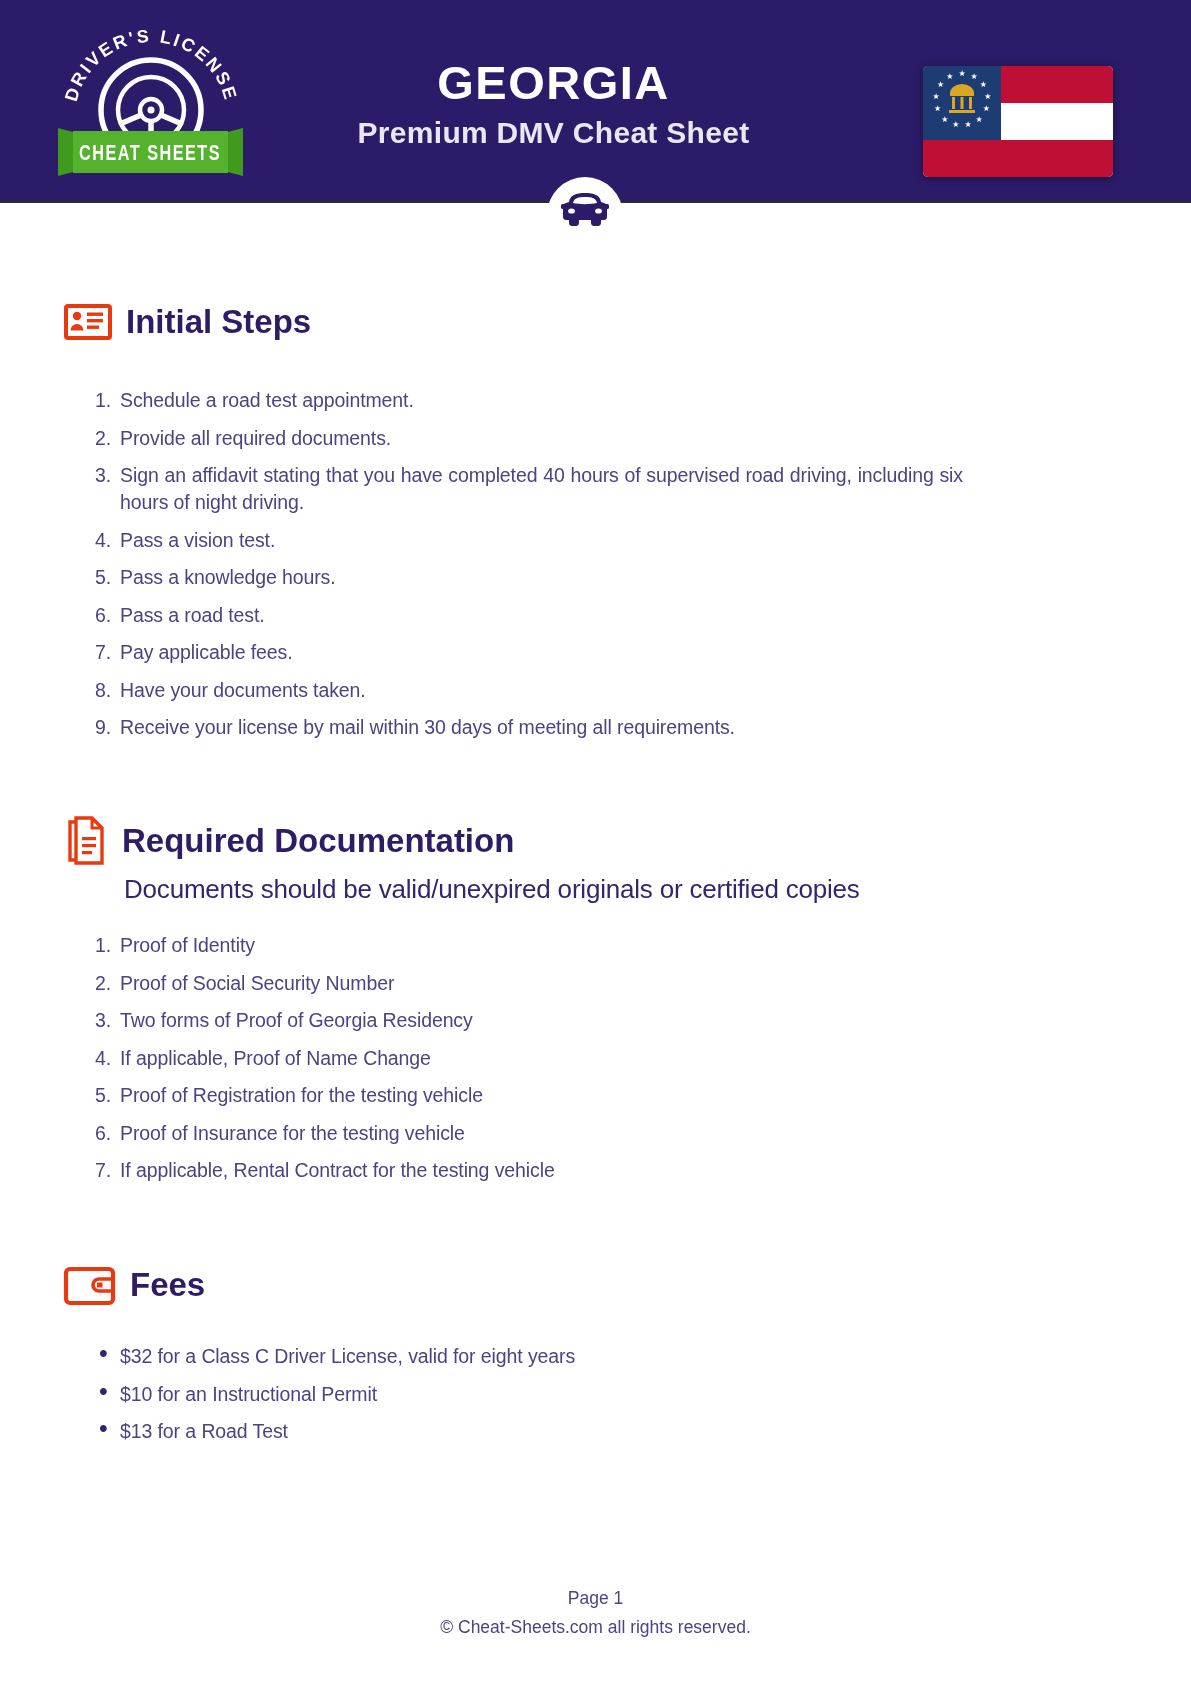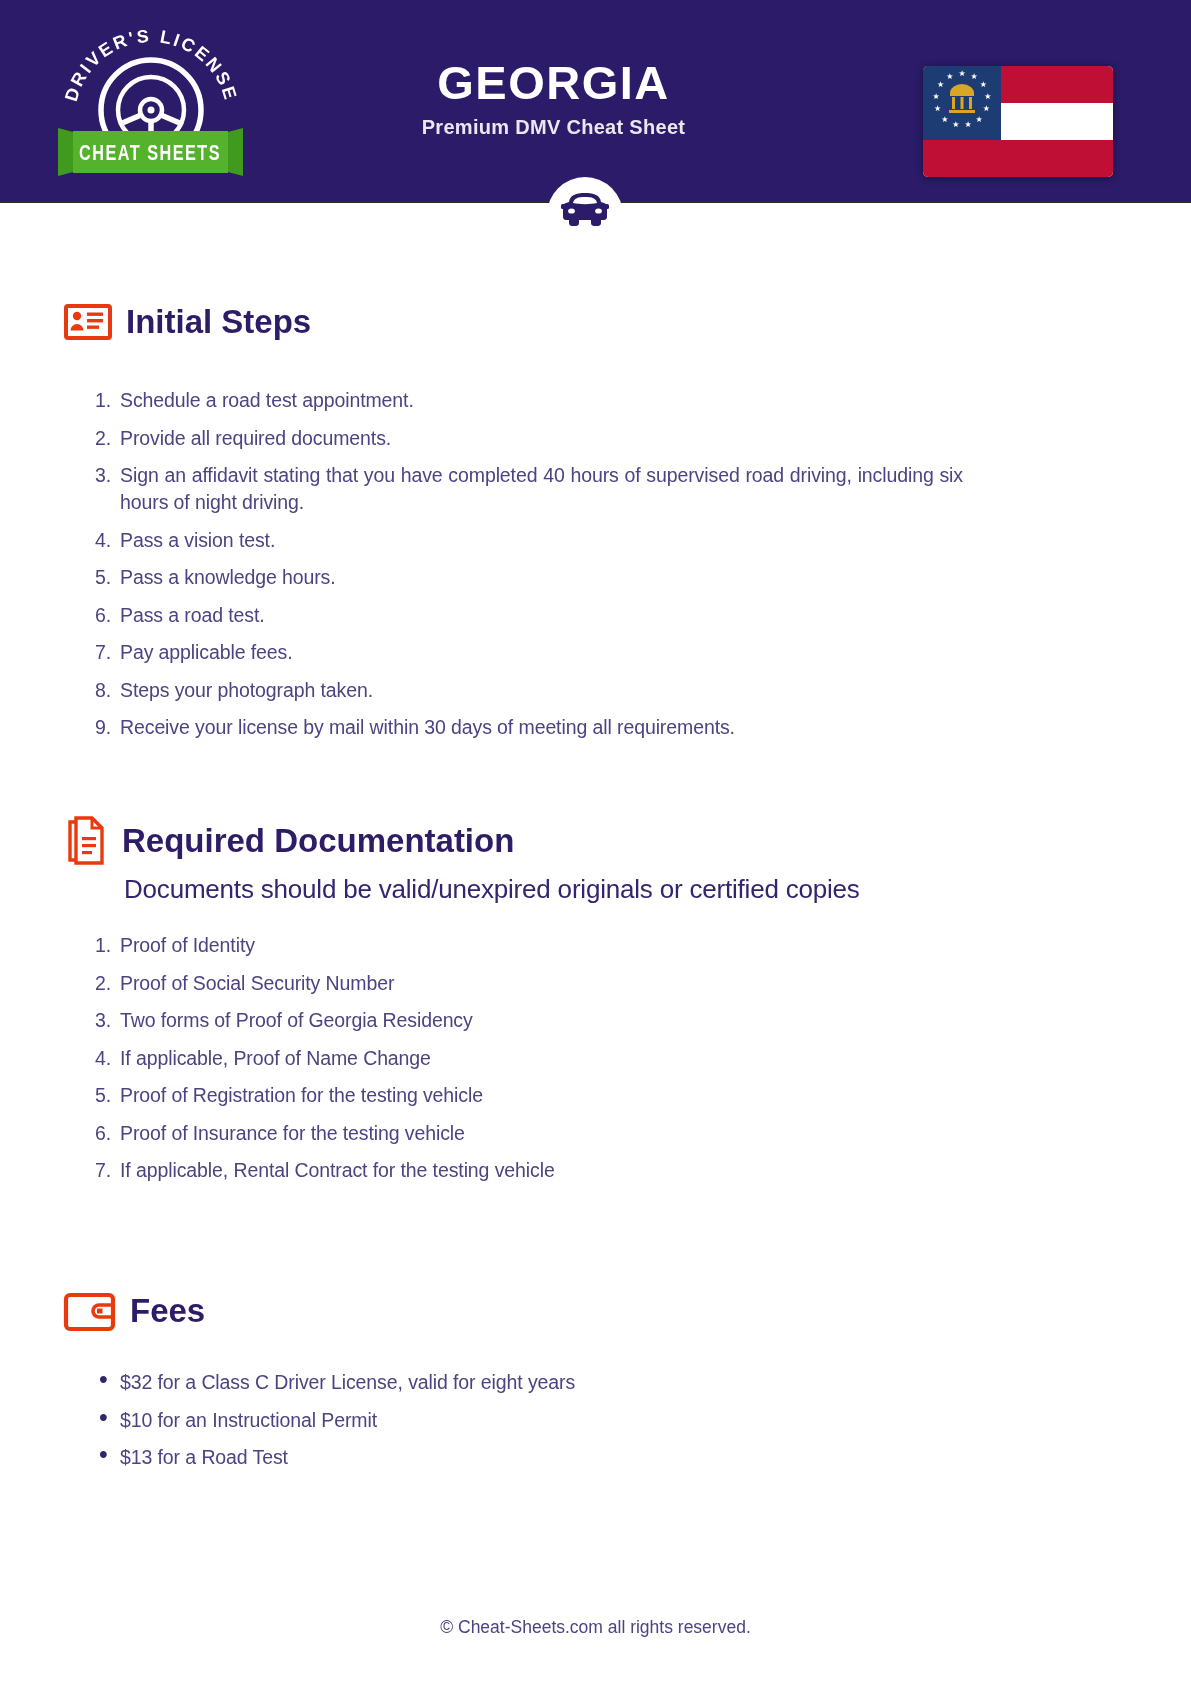--- a/index.html
+++ b/index.html
@@ -16,21 +16,21 @@
   }
   .brand-logo { position:absolute; left:53px; top:6px; width:195px; height:172px; }
   .header-titles {
     position:absolute; left:0; right:0; top:58px; text-align:center; padding-right:84px;
   }
   .page-title {
     margin:0; color:#ffffff; font-size:47px; font-weight:bold;
     letter-spacing:1.5px; line-height:50px;
   }
   .page-subtitle {
-    margin:8px 0 0 0; color:#E9E8F0; font-size:20px; font-weight:bold;
+    margin:8px 0 0 0; color:#E9E8F0; font-size:30px; font-weight:bold;
     letter-spacing:0.3px;
   }
   .georgia-flag {
     position:absolute; top:66px; right:78px; width:190px; height:111px;
     border-radius:5px; overflow:hidden; box-shadow:0 1px 7px rgba(0,0,0,0.45);
   }
   .car-badge {
     position:absolute; left:547px; top:177px; width:76px; height:76px;
     background:#ffffff; border-radius:50%; z-index:3;
     display:flex; align-items:center; justify-content:center;
@@ -68,21 +68,21 @@
   }
   ul.bul li::before {
     content:"\2022"; position:absolute; left:36px; top:-3px;
     font-size:25px; color:#34246E;
   }
 
   .section-initial      { margin-top:96px; }
   .section-initial ol   { margin-top:42px; }
   .section-docs         { margin-top:74px; }
   .section-docs ol      { margin-top:27px; }
-  .section-fees         { margin-top:104px; }
+  .section-fees         { margin-top:78px; }
   .section-fees ul      { margin-top:35px; }
 
   
   .footer {
     position:absolute; left:0; right:0; bottom:42px; text-align:center;
     color:#4D4383; font-size:17.5px; line-height:29px;
   }
 </style>
 </head>
 <body>
@@ -182,21 +182,21 @@
         <h2 class="sec-title">Initial Steps</h2>
       </div>
       <ol class="num">
         <li>Schedule a road test appointment.</li>
         <li>Provide all required documents.</li>
         <li>Sign an affidavit stating that you have completed 40 hours of supervised road driving, including six hours of night driving.</li>
         <li>Pass a vision test.</li>
         <li>Pass a knowledge hours.</li>
         <li>Pass a road test.</li>
         <li>Pay applicable fees.</li>
-        <li>Steps your photograph taken.</li>
+        <li>Have your documents taken.</li>
         <li>Receive your license by mail within 30 days of meeting all requirements.</li>
       </ol>
     </div>
 
     <div class="section section-docs">
       <div class="sec-head">
         <span class="sec-icon">
           <svg width="46" height="52" viewBox="0 0 46 52">
             <path d="M7,7 H22 L31,16 V45 H7 Z" fill="none" stroke="#E83A0E" stroke-width="3.4"></path>
             <path d="M13,3 H29 L39,13 V48 H13 Z" fill="#ffffff" stroke="#E83A0E" stroke-width="3.4"></path>
@@ -234,16 +234,17 @@
       <ul class="bul">
         <li>$32 for a Class C Driver License, valid for eight years</li>
         <li>$10 for an Instructional Permit</li>
         <li>$13 for a Road Test</li>
       </ul>
     </div>
 
   </div>
 
   <div class="footer">
+    <div>Page 1</div>
     <div>© Cheat-Sheets.com all rights reserved.</div>
   </div>
 
 </div>
 
 </body></html>

